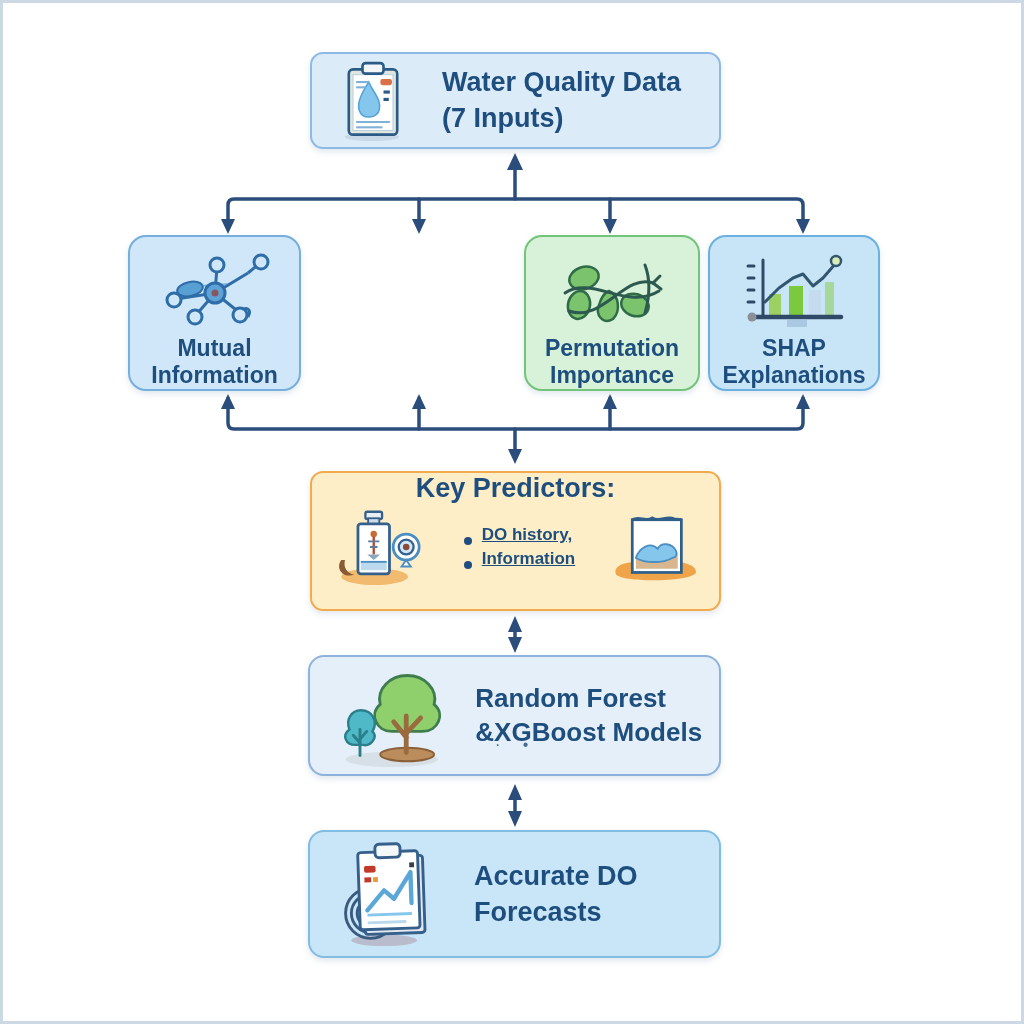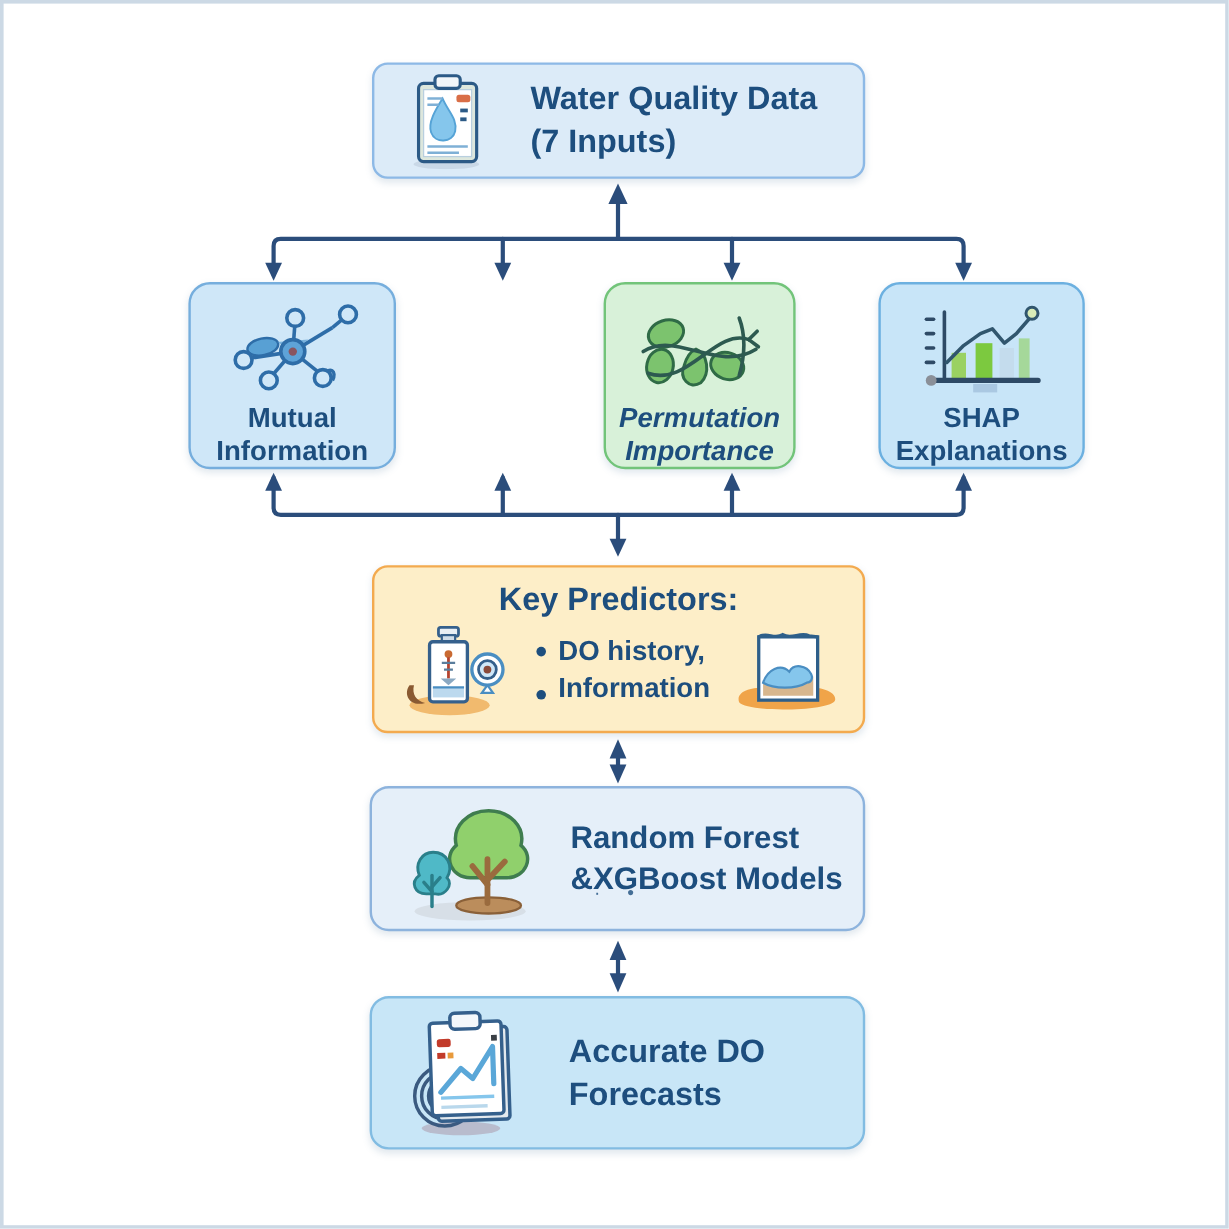--- a/index.html
+++ b/index.html
@@ -14,31 +14,31 @@
   .node .label{font-weight:bold;color:var(--text,#1d4e7e);}
   
   #input-box{left:307px;top:49px;width:411px;height:97px;border-radius:13px;
              display:flex;align-items:center;padding-left:28px;gap:36px;}
   #input-box .label{font-size:27px;line-height:1.3;width:268px;}
   
   .method{top:232px;height:156px;border-radius:18px;display:flex;flex-direction:column;
           align-items:center;justify-content:flex-start;padding-top:16px;}
   .method .icon-wrap{height:78px;display:flex;align-items:center;justify-content:center;}
   .method .label{font-size:23px;line-height:1.18;text-align:center;margin-top:4px;max-width:164px;}
-  #method-0{left:154px;width:173px;}
+  #method-0{left:125px;width:173px;}
   #method-1{left:330px;width:173px;}
-  #method-2{left:500px;width:160px;font-style:italic;}
-  #method-3{left:729px;width:172px;}
+  #method-2{left:521px;width:176px;}
+  #method-3{left:705px;width:172px;}
   
   #key-box{left:307px;top:468px;width:411px;height:140px;border-radius:13px;
-           display:flex;flex-direction:column;align-items:center;padding-top:11px;}
+           display:flex;flex-direction:column;align-items:center;padding-top:0;}
   #key-box .kp-title{font-size:27px;font-weight:bold;}
   .kp-row{display:flex;align-items:center;width:100%;padding:2px 14px 0 20px;justify-content:space-between;}
   .kp-list{display:flex;flex-direction:column;gap:4px;}
-  .kp-item{font-size:23px;font-weight:bold;color:var(--text);display:flex;align-items:center;gap:10px;}
+  .kp-item{font-size:17px;font-weight:bold;color:var(--text);display:flex;align-items:flex-end;gap:10px;text-decoration:underline;}
   .kp-item .bullet{width:8px;height:8px;border-radius:50%;background:var(--text);display:inline-block;flex:none;}
   .kp-item:nth-child(2) .bullet{margin-top:10px;}
   
   #models-box{left:305px;top:652px;width:413px;height:121px;border-radius:16px;
               display:flex;align-items:center;padding-left:22px;gap:18px;}
   #models-box .label{font-size:26px;line-height:1.3;width:245px;}
   #output-box{left:305px;top:827px;width:413px;height:128px;border-radius:16px;
               display:flex;align-items:center;padding-left:24px;gap:24px;}
   #output-box .label{font-size:27px;line-height:1.35;width:215px;}
   

